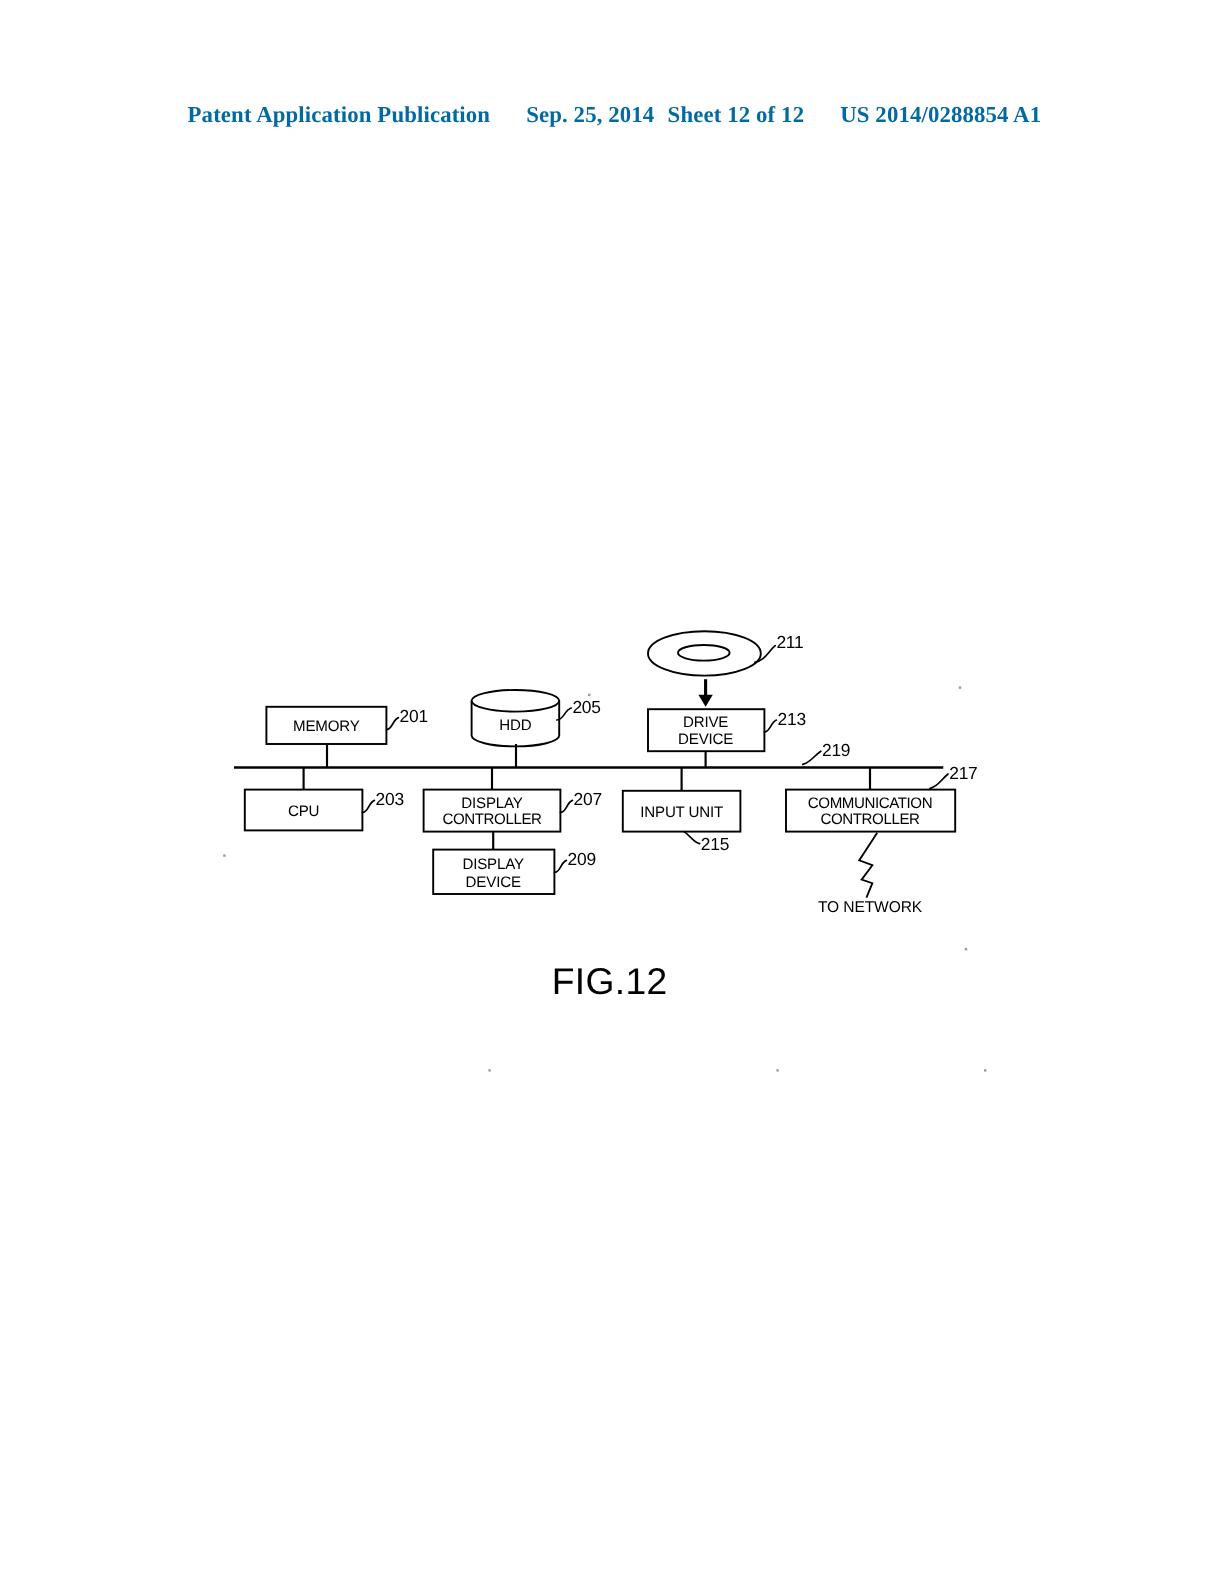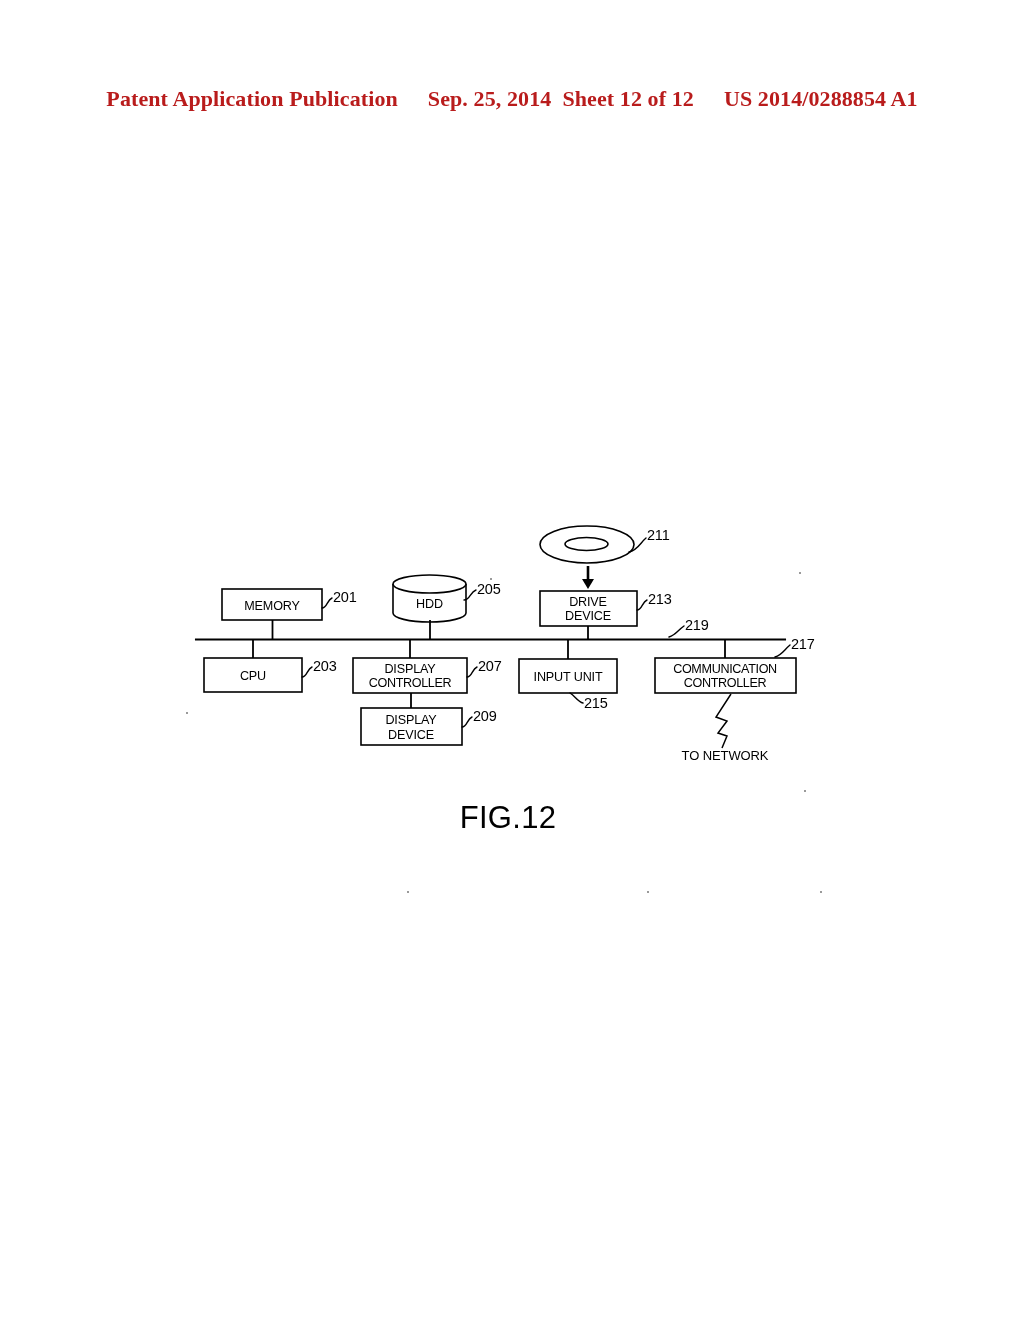--- a/index.html
+++ b/index.html
@@ -22,24 +22,24 @@
   }
   
   .patent-header {
     position: absolute;
     top: 86px;
     left: 0;
     width: 1024px;
     text-align: center;
     font-family: "Liberation Serif", serif;
     font-weight: bold;
-    font-size: 22px;
+    font-size: 19px;
     letter-spacing: 0.1px;
     white-space: nowrap;
-    color: #b91c1c;
+    color: #0369a1;
   }
   .patent-header .seg { display: inline-block; vertical-align: baseline; }
   .gap-a { display: inline-block; width: 30px; }
   .gap-b { display: inline-block; width: 11px; }
   .gap-c { display: inline-block; width: 30px; }
 
   
   #figure {
     position: absolute;
     top: 0;

